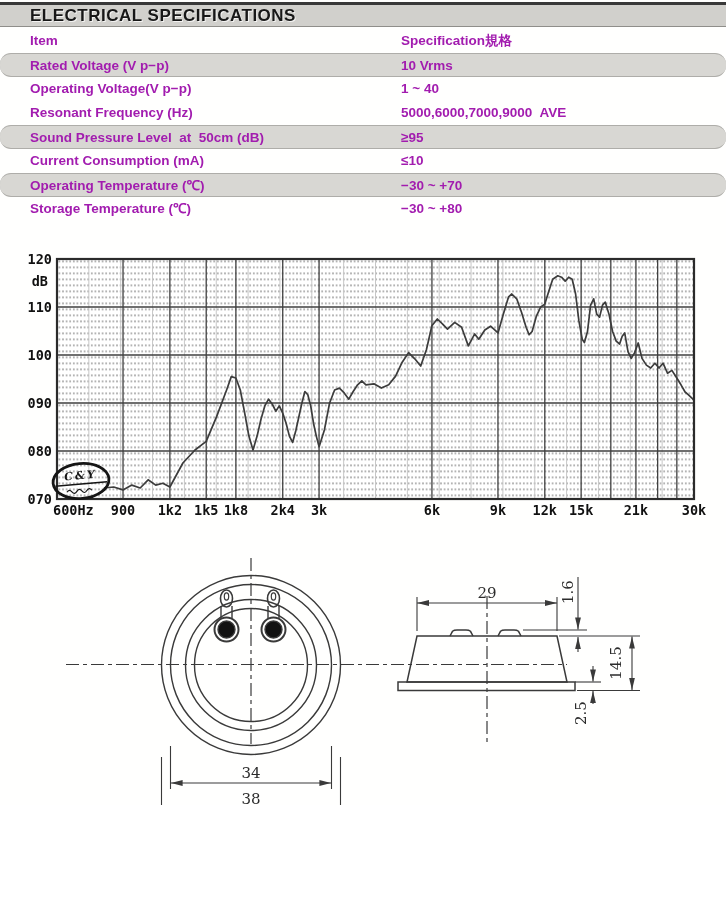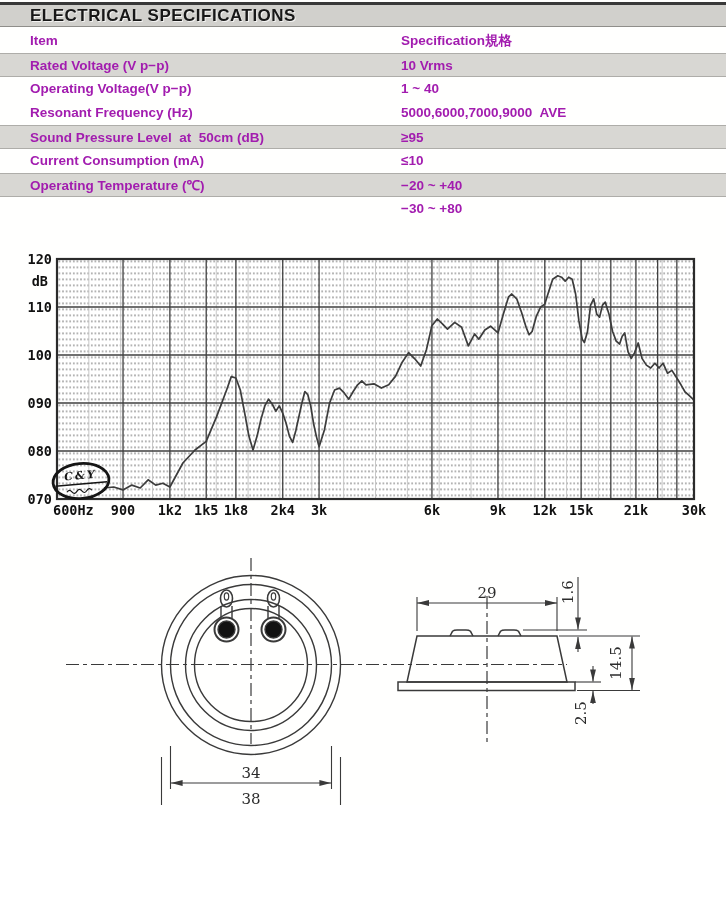--- a/index.html
+++ b/index.html
@@ -7,21 +7,21 @@
         font-family:"Liberation Sans",sans-serif;}
   
   .titlebar{position:absolute;left:0;top:2px;width:726px;height:25px;
             background:#d1d0cc;border-top:3px solid #383838;border-bottom:1px solid #8f8e8a;
             box-sizing:border-box;}
   .titlebar .ttl{position:absolute;left:30px;top:0;line-height:21px;font-size:17px;font-weight:bold;
             color:#171717;letter-spacing:0.5px;text-shadow:1px 1px 0 rgba(255,255,255,.75);}
   
   .spec{position:absolute;left:0;top:29px;width:726px;}
   .trow{position:relative;width:726px;height:24px;line-height:24px;box-sizing:border-box;}
-  .trow.gray{background:#d8d7d3;border-top:1px solid #aeada9;border-bottom:1px solid #aeada9;}
+  .trow.gray{background:#d8d7d3;border-top:1px solid #aeada9;border-bottom:1px solid #aeada9;border-radius:11px;}
   .c1,.c2{position:absolute;top:0;font-size:13.5px;font-weight:bold;color:#a21caf;white-space:pre;}
   .c1{left:30px;}
   .c2{left:401px;}
   
   #chart-svg{position:absolute;left:0;top:250px;}
   
   #draw-svg{position:absolute;left:0;top:540px;}
   .dimtxt{font-family:"DejaVu Serif",serif;font-size:15px;fill:#2c2c2c;}
 </style>
 </head>
@@ -53,23 +53,24 @@
     <div class="trow gray">
       <span class="c1">Sound Pressure Level  at  50cm (dB)</span>
       <span class="c2">≥95</span>
     </div>
     <div class="trow">
       <span class="c1">Current Consumption (mA)</span>
       <span class="c2">≤10</span>
     </div>
     <div class="trow gray">
       <span class="c1">Operating Temperature (℃)</span>
-      <span class="c2">−20 ~ +40</span>
-    </div>
-    <div class="trow">
+      <span class="c2">−30 ~ +70</span>
+    </div>
+    <div class="trow">
+      <span class="c1">Storage Temperature (℃)</span>
       <span class="c2">−30 ~ +80</span>
     </div>
   </div>
 
   <svg id="chart-svg" width="726" height="275" viewBox="0 250 726 275">
       <defs>
         <pattern id="stip" width="3.6" height="6" patternUnits="userSpaceOnUse">
           <rect x="0.9" y="2.4" width="1.8" height="2" fill="#b4b4b4"></rect>
         </pattern>
       </defs>

